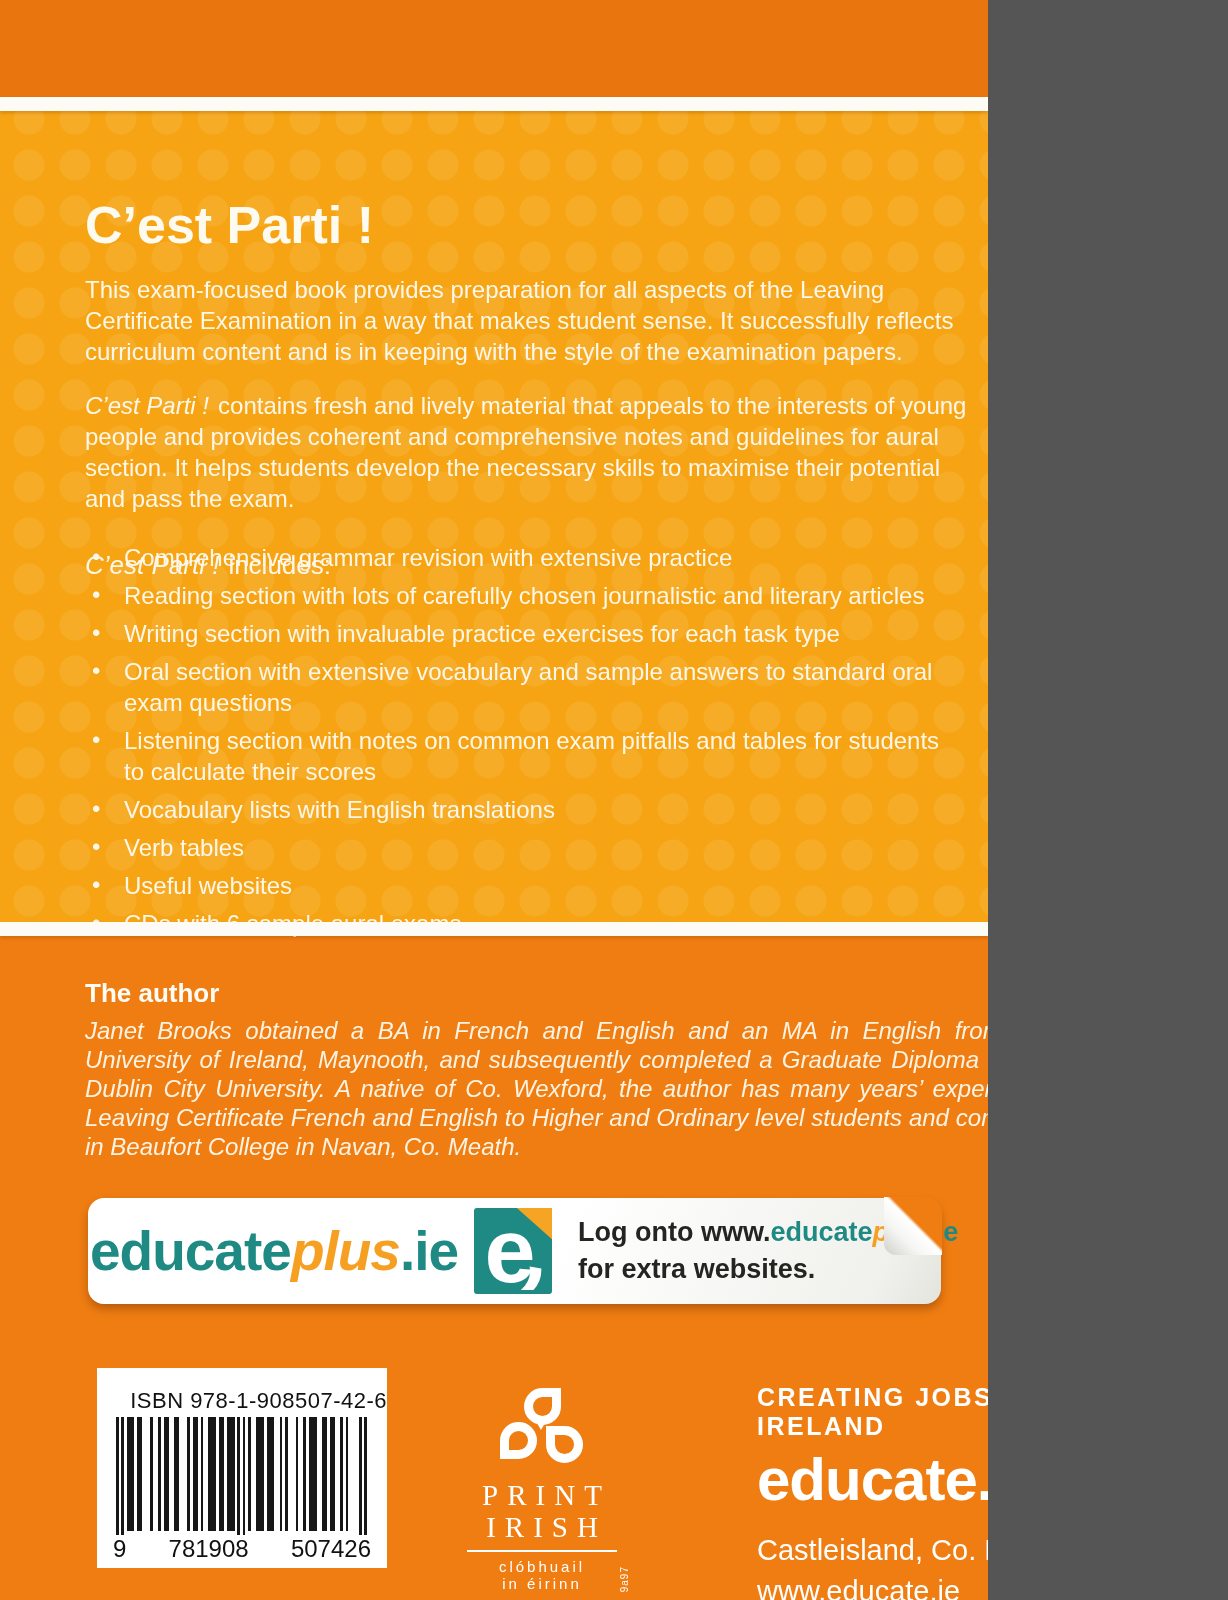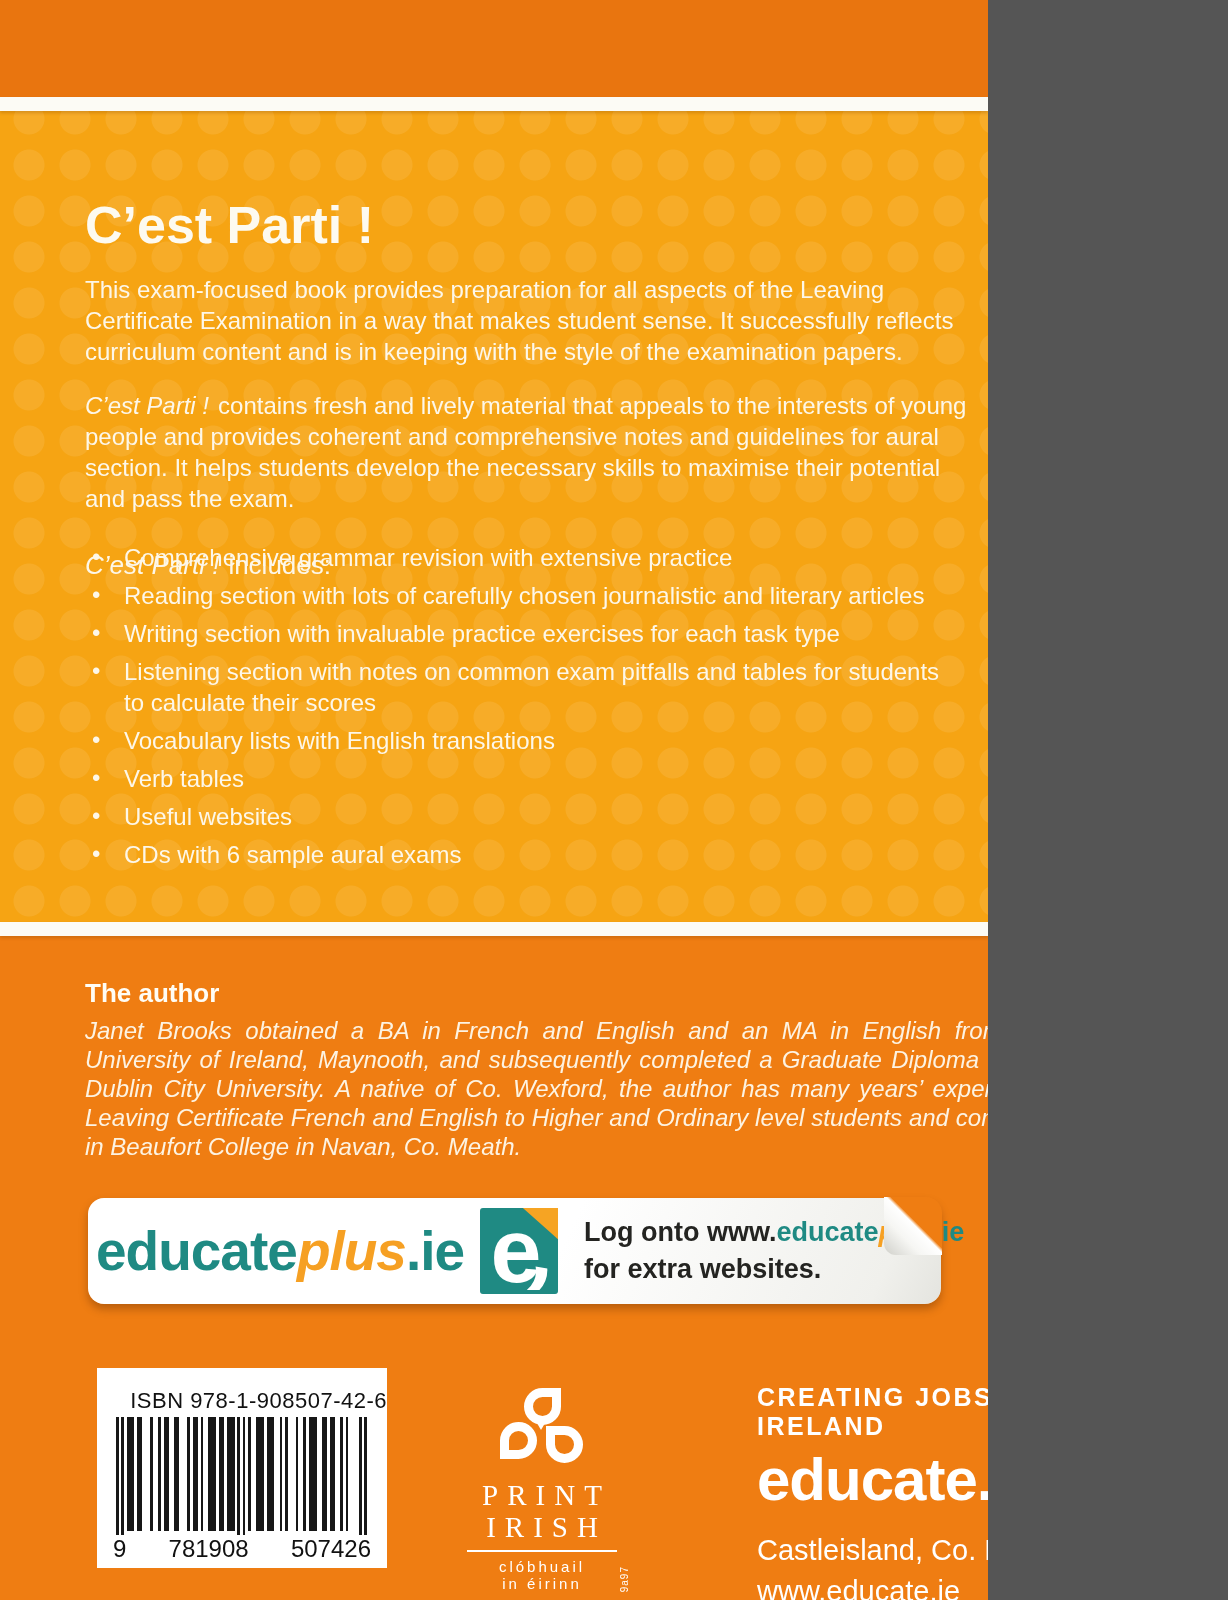--- a/index.html
+++ b/index.html
@@ -28,21 +28,21 @@
   .bullet-list li{position:relative;padding-left:36px;margin-bottom:7px;}
   .bullet-list li::before{content:"\2022";position:absolute;left:4px;top:-1px;}
 
   .author-h{position:absolute;left:85px;top:956px;font-size:26px;font-weight:bold;color:#fffdf5;}
   .bio{position:absolute;left:85px;top:992px;width:1066px;font-style:italic;text-align:justify;
     font-size:24px;line-height:29px;color:#fdf3e2;}
 
   .sticker{position:absolute;left:88px;top:1198px;width:853px;height:106px;box-sizing:border-box;
     background:linear-gradient(115deg,#ffffff 55%,#f0f0ec 92%,#e4e4df 100%);
     border-radius:16px;box-shadow:0 5px 9px rgba(80,35,0,0.35);
-    display:flex;align-items:center;padding-left:8px;z-index:2;}
+    display:flex;align-items:center;padding-left:2px;z-index:2;}
   .curl{position:absolute;top:-1px;right:-1px;width:58px;height:58px;border-radius:0 16px 0 12px;
     background:linear-gradient(225deg,#ef7d12 0%,#ef7d12 44%,#ffffff 48%,#f6f6f3 68%,#cfcfc9 100%);}
   .wordmark{font-size:55px;font-weight:bold;letter-spacing:-1px;color:#1f8a83;white-space:nowrap;}
   .wordmark .plus{color:#f6a023;font-style:italic;}
   .badge-logo{margin-left:16px;flex:0 0 auto;}
   .badge-text{margin-left:26px;font-weight:bold;font-size:27px;color:#242421;line-height:37px;white-space:nowrap;}
   .badge-text .teal{color:#1f8a83;}
   .badge-text .plus{color:#f6a023;font-style:italic;}
 
   .barcode-box{position:absolute;left:97px;top:1368px;width:290px;height:200px;background:#ffffff;text-align:center;}
@@ -95,20 +95,22 @@
 people and provides coherent and comprehensive notes and guidelines for aural
 section. It helps students develop the necessary skills to maximise their potential
 and pass the exam.</span></p>
 
   <p class="includes"><span class="lead">C’est Parti !</span><span>includes:</span></p>
 
   <ul class="bullet-list">
       <li class="prewrap">Comprehensive grammar revision with extensive practice</li>
       <li class="prewrap">Reading section with lots of carefully chosen journalistic and literary articles</li>
       <li class="prewrap">Writing section with invaluable practice exercises for each task type</li>
+      <li class="prewrap">Oral section with extensive vocabulary and sample answers to standard oral
+exam questions</li>
       <li class="prewrap">Listening section with notes on common exam pitfalls and tables for students
 to calculate their scores</li>
       <li class="prewrap">Vocabulary lists with English translations</li>
       <li class="prewrap">Verb tables</li>
       <li class="prewrap">Useful websites</li>
       <li class="prewrap">CDs with 6 sample aural exams</li>
     </ul>
 
   <h2 class="author-h">The author</h2>
   <p class="bio">Janet Brooks obtained a BA in French and English and an MA in English from the National University of Ireland, Maynooth, and subsequently completed a Graduate Diploma in Education in Dublin City University. A native of Co. Wexford, the author has many years’ experience teaching Leaving Certificate French and English to Higher and Ordinary level students and continues to teach in Beaufort College in Navan, Co. Meath.</p>

